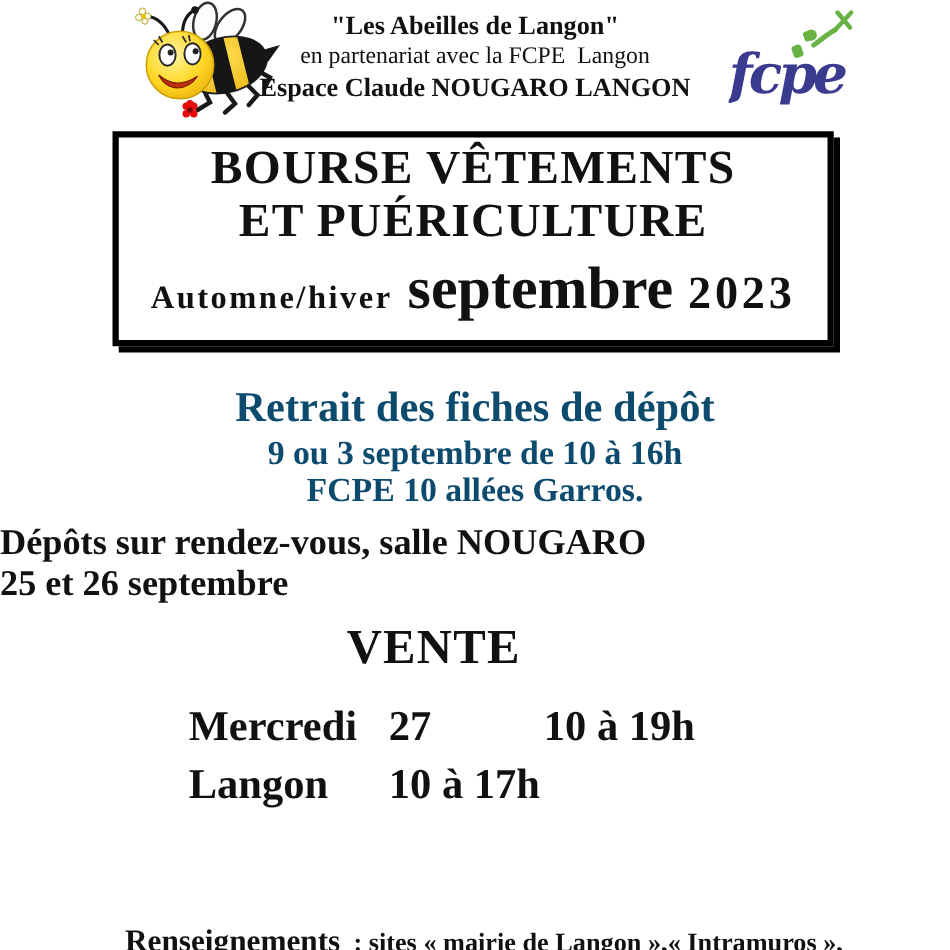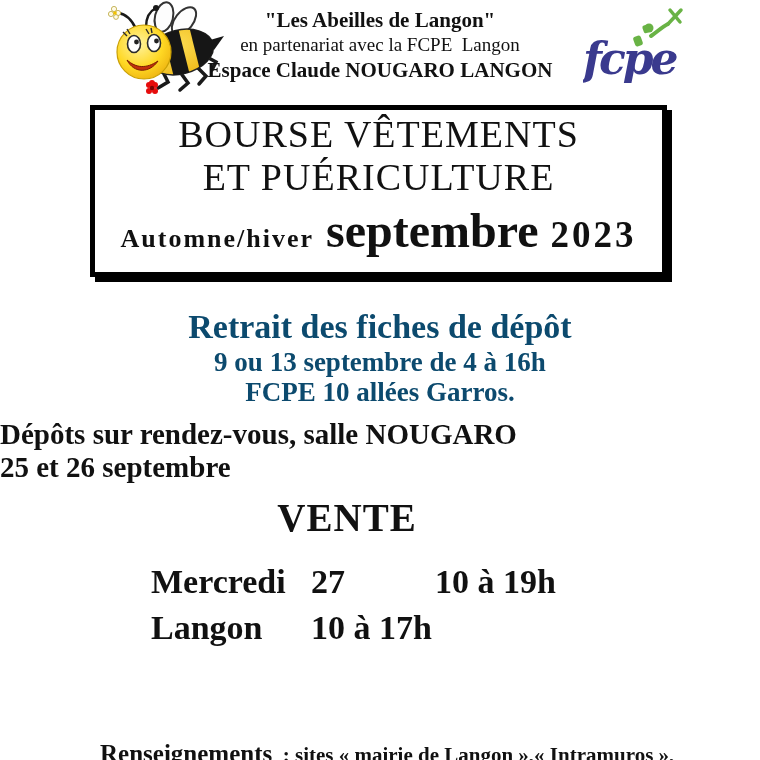--- a/index.html
+++ b/index.html
@@ -23,21 +23,21 @@
   
   .title-box {
     margin:5px 0 0 90px;
     width:577px; box-sizing:border-box;
     border:5px solid #000;
     box-shadow:5px 5px 0 #000;
     background:#fff;
     text-align:center;
     padding:3px 0 5px 0;
   }
-  .box-line  { font-size:38px; font-weight:normal; letter-spacing:1px; line-height:43px; }
+  .box-line  { font-size:38px; font-weight:bold; letter-spacing:1px; line-height:43px; }
   .box-line3 { line-height:50px; margin-top:7px; white-space:nowrap; }
   .season { font-size:26px; font-weight:bold; letter-spacing:2px; margin-right:12px; }
   .month  { font-size:48px; font-weight:bold; }
   .year   { font-size:37px; font-weight:bold; letter-spacing:3px; margin-left:12px; }
 
   
   .retrait { margin-top:30px; text-align:center; color:#0c4a6e; }
   .retrait-heading { font-size:34px; font-weight:bold; line-height:40px; }
   .retrait-line    { font-size:27px; font-weight:bold; line-height:30px; }
 
@@ -177,21 +177,21 @@
   <div class="title-box">
     <div class="box-line">BOURSE VÊTEMENTS</div>
     <div class="box-line">ET PUÉRICULTURE</div>
     <div class="box-line3">
       <span class="season">Automne/hiver</span><span class="month">septembre</span><span class="year">2023</span>
     </div>
   </div>
 
   <div class="retrait">
     <div class="retrait-heading">Retrait des fiches de dépôt</div>
-    <div class="retrait-line">9 ou 13 septembre de 4 à 16h</div>
+    <div class="retrait-line">9 ou 3 septembre de 10 à 16h</div>
     <div class="retrait-line">FCPE 10 allées Garros.</div>
   </div>
 
   <div class="depots">
     <div>Dépôts sur rendez-vous, salle NOUGARO</div>
     <div>25 et 26 septembre</div>
   </div>
 
   <div class="vente-heading">VENTE</div>
 

